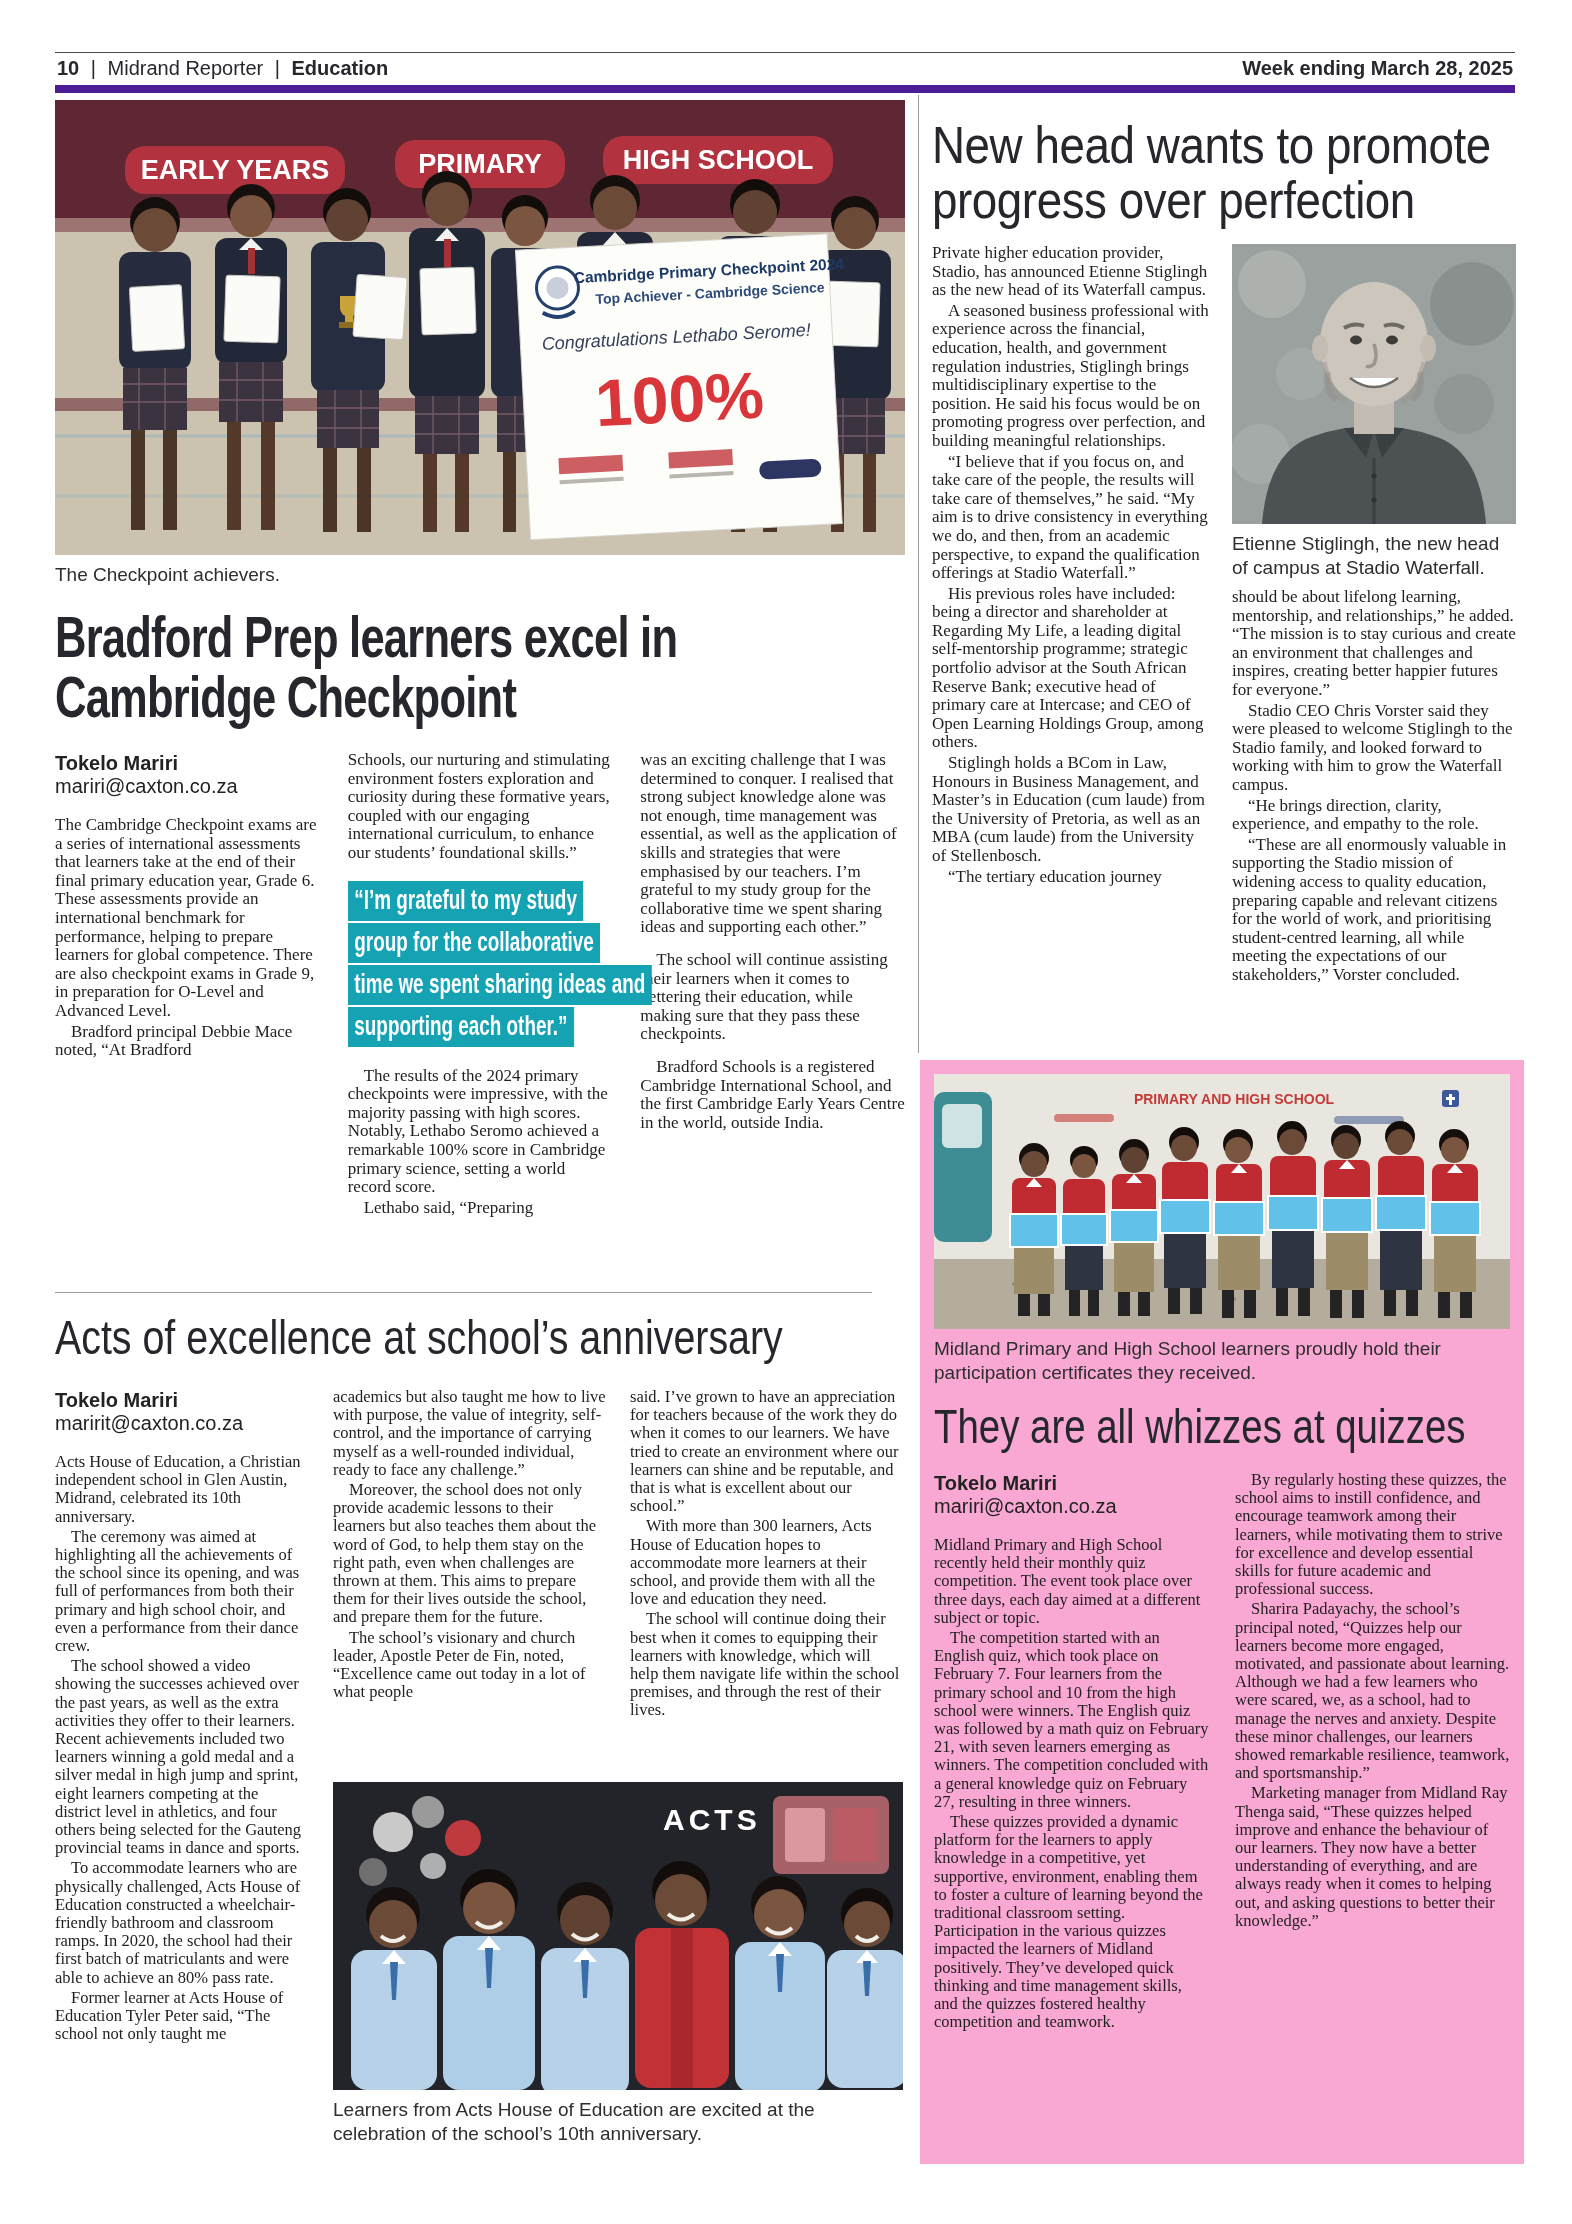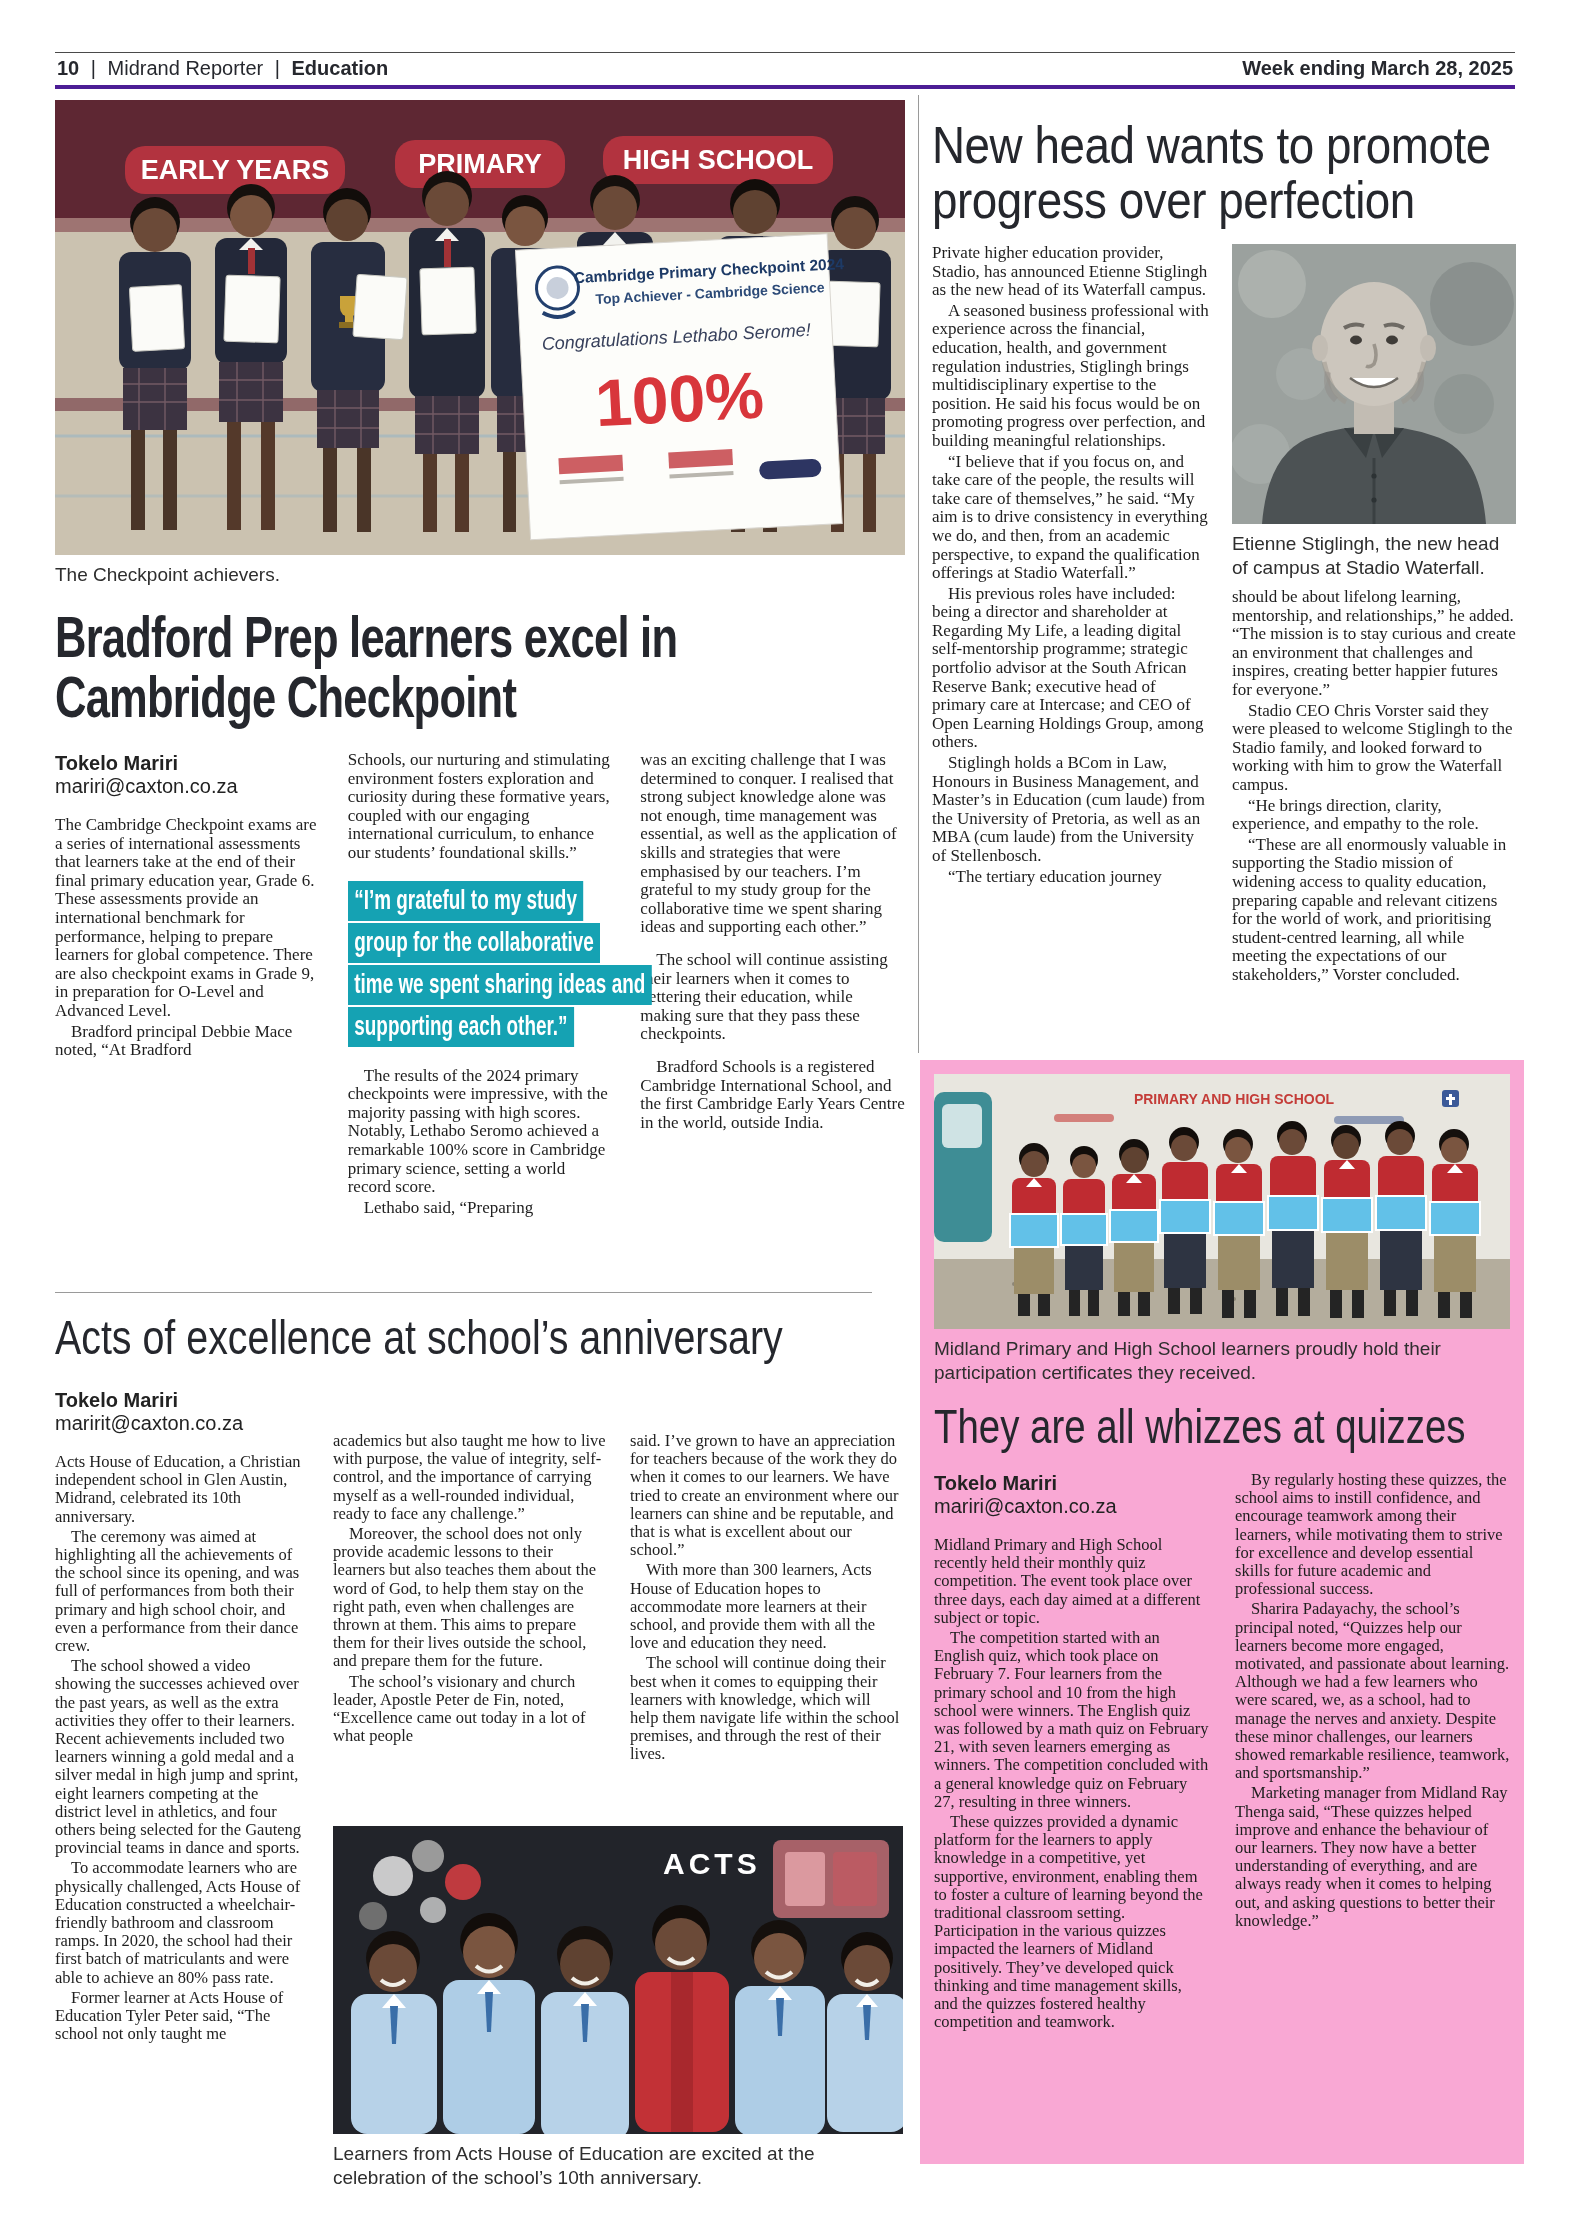--- a/index.html
+++ b/index.html
@@ -6,21 +6,21 @@
   body{
     width:1572px;height:2224px;position:relative;background:#ffffff;
     font-family:"Liberation Serif",serif;color:#1e1e1e;
     -webkit-font-smoothing:antialiased;
   }
   .abs{position:absolute;}
 
   
   .masthead{
     left:55px;top:52px;width:1460px;
-    border-top:1px solid #4a4a4a;border-bottom:4px solid #4c1d95;
+    border-top:1px solid #4a4a4a;border-bottom:8px solid #4c1d95;
     display:flex;justify-content:space-between;align-items:center;
     padding:4px 2px 5px 2px;box-sizing:border-box;
     font-family:"Liberation Sans",sans-serif;font-size:20px;color:#26282e;
   }
   .mast-left span{margin-right:6px;}
   .bold{font-weight:bold;}
 
   .v-rule{left:918px;top:95px;width:1px;height:958px;background:#9a9a9a;}
   .h-rule-left{left:55px;top:1292px;width:817px;height:1px;background:#9a9a9a;}
 
@@ -86,21 +86,21 @@
 
   
   .acts{left:55px;top:1312px;width:848px;}
   .headline3{
     font-family:"Liberation Sans",sans-serif;font-weight:400;
     font-size:48px;line-height:52px;color:#25272d;margin:0;
     width:1100px;transform:scaleX(0.82);transform-origin:0 0;
   }
   .acts .cols{margin-top:24px;gap:26px;}
   .acts-col1{width:252px;flex:none;}
-  .acts-right{width:570px;flex:none;display:flex;flex-direction:column;margin-top:44px;}
+  .acts-right{width:570px;flex:none;display:flex;flex-direction:column;}
   .acts-right-cols{display:flex;gap:24px;min-height:392px;}
   .acts-right-cols .col{flex:1;}
   .acts-photo{margin-top:2px;}
 
   figure{margin:0;}
   svg{display:block;}
   svg text{font-family:"Liberation Sans",sans-serif;}
 </style>
 </head>
 <body>

